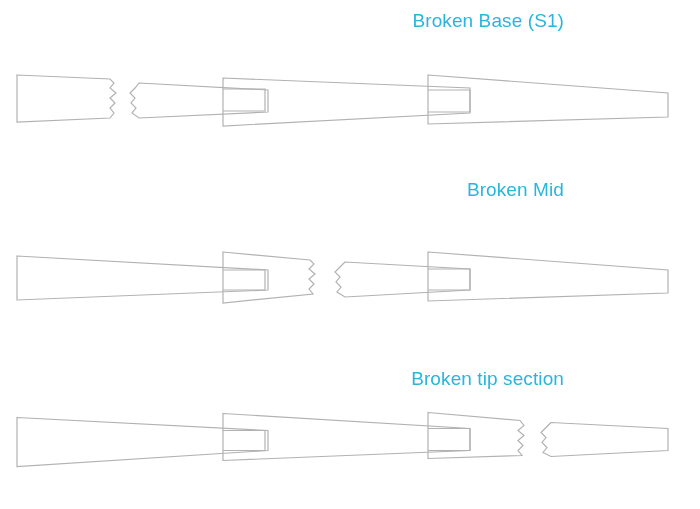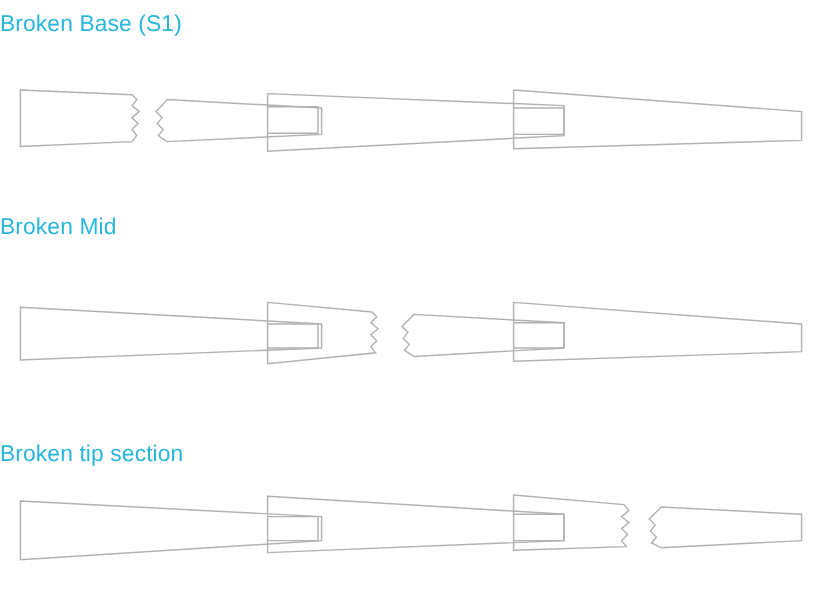--- a/index.html
+++ b/index.html
@@ -26,21 +26,21 @@
     width: 700px;
   }
   #panel-0 { top: 0px;   height: 170px; }
   #panel-1 { top: 170px; height: 170px; }
   #panel-2 { top: 340px; height: 169px; }
 
   .panel-title {
     position: absolute;
     left: 0;
     width: 564px;
-    text-align: left;
+    text-align: right;
     color: #29b6dd;
     font-size: 19px;
     font-family: "Liberation Sans", sans-serif;
     letter-spacing: 0.1px;
     white-space: nowrap;
   }
   #panel-0 .panel-title { top: 10px; }
   #panel-1 .panel-title { top: 9px; }
   #panel-2 .panel-title { top: 28px; }
 

